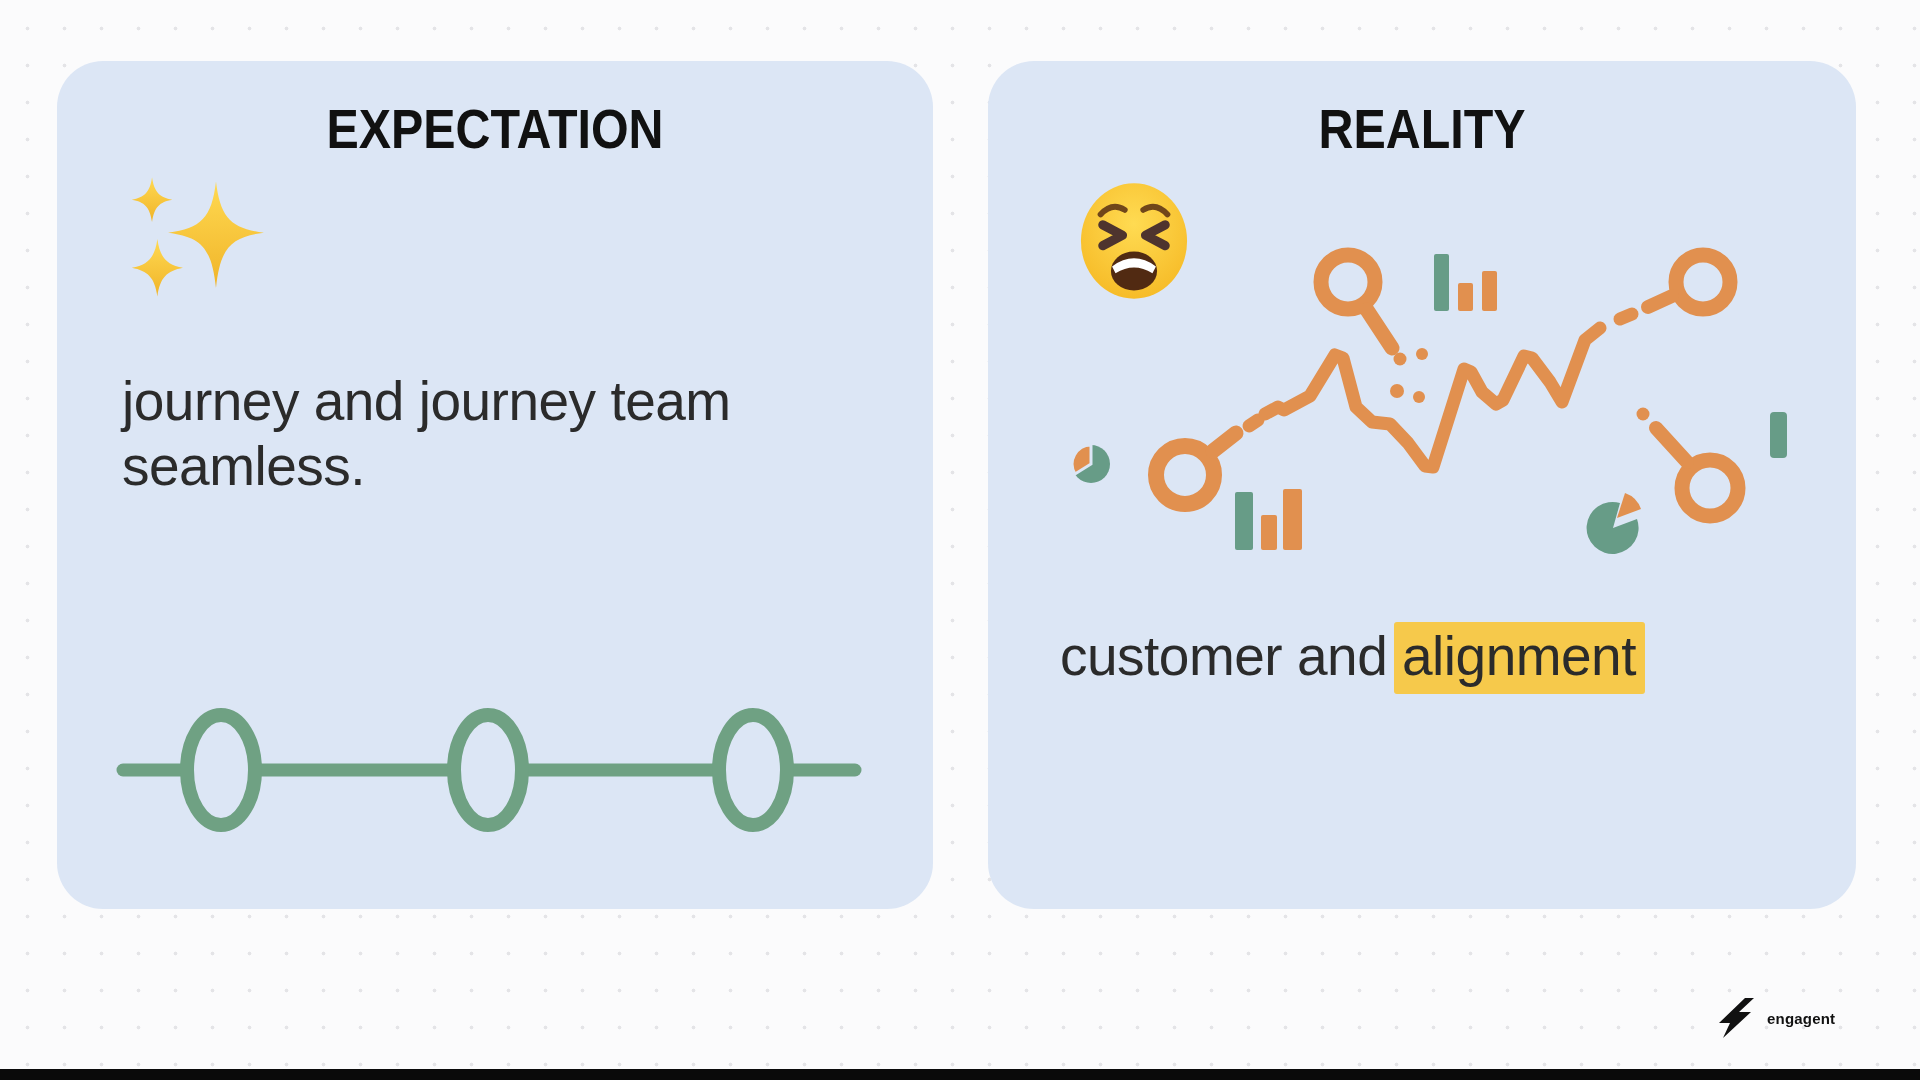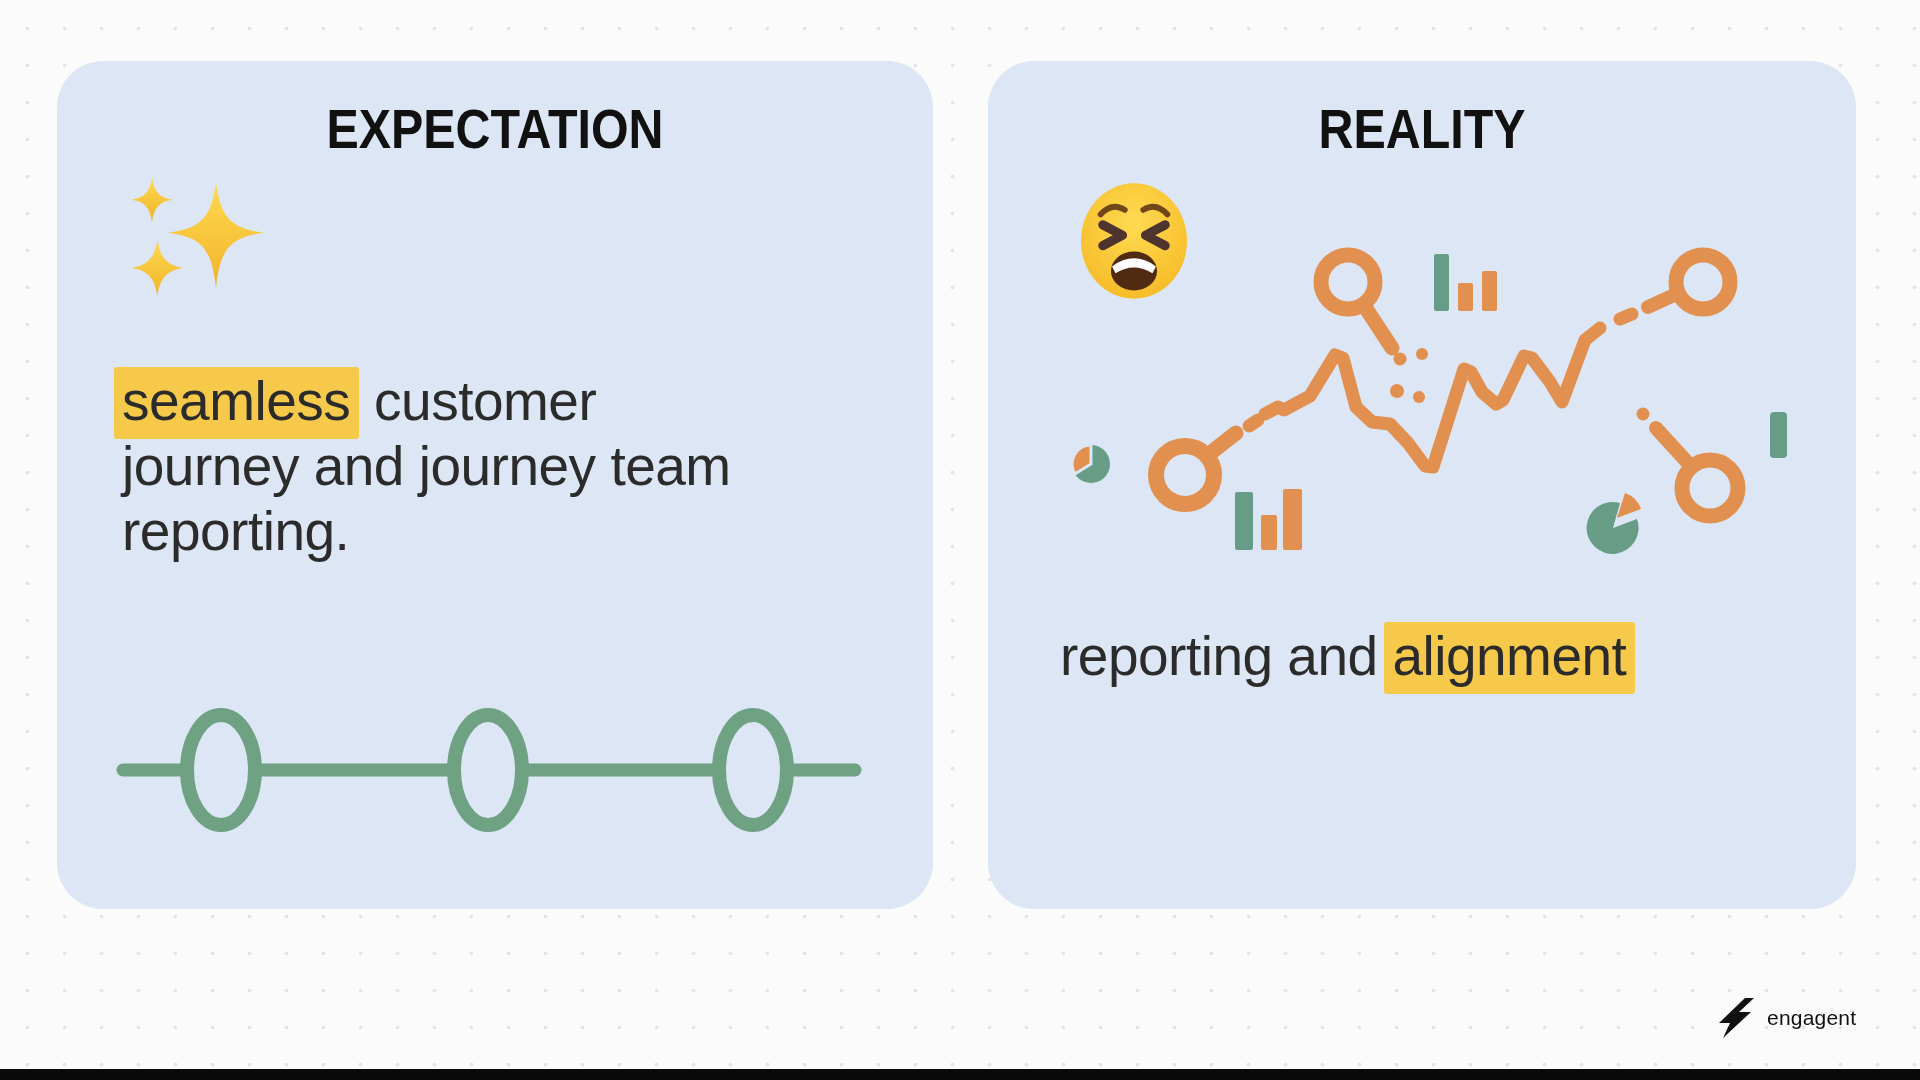--- a/index.html
+++ b/index.html
@@ -33,21 +33,21 @@
     background:var(--highlight-yellow,#f6c94b);
     padding:3px 9px 7px 8px;margin-left:-8px;border-radius:3px;
   }
   .doodle,.timeline{position:absolute;left:0;}
   .timeline{top:640px;}
   .doodle{top:140px;}
   .logo{
     position:absolute;left:1712px;top:995px;display:flex;align-items:center;gap:9px;
     color:var(--logo-black,#111);
   }
-  .logo-text{font-size:21px;font-weight:400;letter-spacing:0.2px;}
+  .logo-text{font-size:15px;font-weight:700;letter-spacing:0.2px;}
   .footer-bar{
     position:absolute;left:0;bottom:0;width:100%;height:11px;
     background:var(--footer-black,#0a0a0a);
   }
 </style>
 </head>
 <body>
 
 <div class="canvas">
 
@@ -62,23 +62,22 @@
               <stop offset="1" stop-color="#f0b429"></stop>
           </linearGradient>
         </defs>
         <path d="M85,8 C89,42 99,52 130,56 C99,60 89,70 85,108 C81,70 71,60 40,56 C71,52 81,42 85,8 Z" fill="url(#gold)"></path>
         <path d="M25,4 C27,18 32,23 44,25 C32,27 27,32 25,46 C23,32 18,27 6,25 C18,23 23,18 25,4 Z" fill="url(#gold)"></path>
         <path d="M30,62 C32.5,80 39,86 54,89 C39,92 32.5,98 30,116 C27.5,98 21,92 6,89 C21,86 27.5,80 30,62 Z" fill="url(#gold)"></path>
       </svg>
     </div>
 
     <p class="body-text text-left">
-        <span class="line" style="display:block"><span class="hl">seamless</span><span> customer</span></span>
         <span class="line" style="display:block"><span>journey and journey team</span></span>
-        <span class="line" style="display:block"><span>reporting.</span></span>
+        <span class="line" style="display:block"><span>seamless.</span></span>
       </p>
 
     <svg class="timeline" width="876" height="140" viewBox="0 0 876 140">
       <g stroke="var(--timeline-green)" fill="none" stroke-linecap="round">
         <line x1="66" y1="69" x2="798" y2="69" stroke-width="13"></line>
         <ellipse cx="164" cy="69" rx="34" ry="55" stroke-width="14" fill="var(--card-blue)"></ellipse>
         <ellipse cx="431" cy="69" rx="34" ry="55" stroke-width="14" fill="var(--card-blue)"></ellipse>
         <ellipse cx="696" cy="69" rx="34" ry="55" stroke-width="14" fill="var(--card-blue)"></ellipse>
       </g>
     </svg>
@@ -157,21 +156,21 @@
 
       <g>
         <path d="M625,327 L632,302 A26,26 0 1 0 649,318 Z" fill="var(--accent-teal)"></path>
         <path d="M629,317 L637,292 A26,26 0 0 1 653,308 Z" fill="var(--accent-orange)"></path>
       </g>
 
       <rect x="782" y="211" width="17" height="46" rx="4" fill="var(--accent-teal)"></rect>
     </svg>
 
     <p class="body-text text-right">
-        <span class="line" style="display:block"><span>reporting and </span><span class="hl">alignment</span></span>
+        <span class="line" style="display:block"><span>customer and </span><span class="hl">alignment</span></span>
       </p>
   </section>
 
   <div class="logo">
     <svg width="46" height="46" viewBox="0 0 46 46">
       <path d="M33,3 L7,28 L18,28 L11,43 L39,17 L27,17 L42,3 Z" fill="var(--logo-black,#111)"></path>
     </svg>
     <span class="logo-text">engagent</span>
   </div>
 

